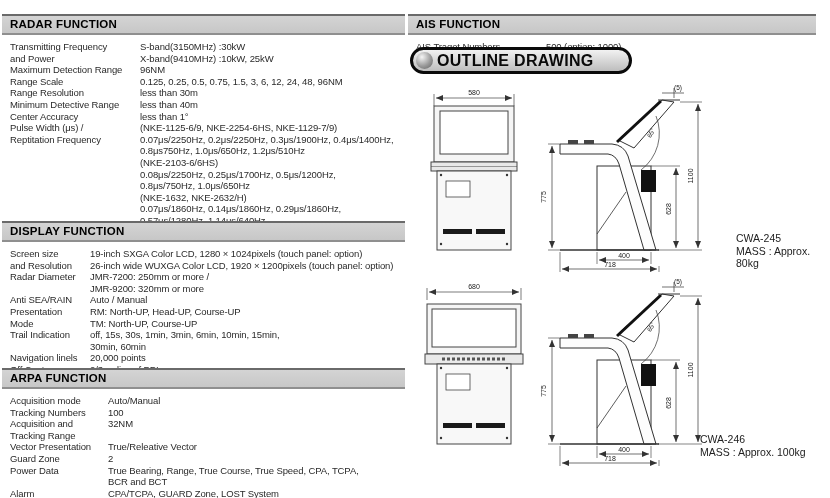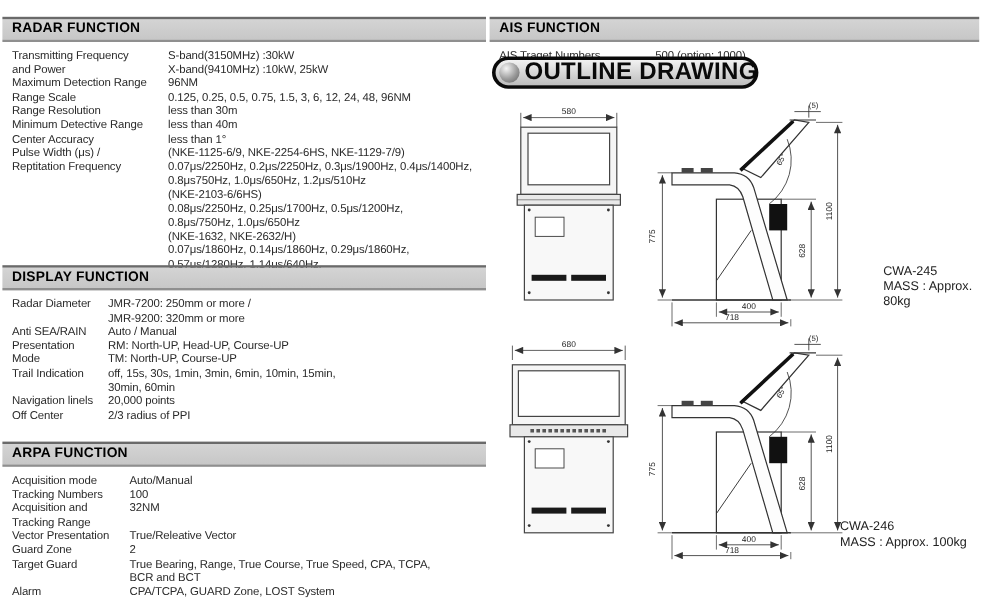--- a/index.html
+++ b/index.html
@@ -18,21 +18,21 @@
   .w80  .sl{width:80px;}
   .w98  .sl{width:98px;}
   #sec-arpa{border-bottom:1.5px solid #222;padding-bottom:3px;}
   
   #pill{position:absolute;left:410px;top:47px;width:222px;height:27px;
         border:3px solid #0a0a0a;border-radius:16px;
         background:linear-gradient(180deg,#f2f2f2,#bdbdbd);
         display:flex;align-items:center;box-sizing:border-box;padding-left:3px;}
   #pill .ball{width:17px;height:17px;border-radius:50%;flex:none;
         background:radial-gradient(circle at 35% 30%,#f5f5f5,#9a9a9a 55%,#5f5f5f);}
-  #pill .ptxt{font-weight:bold;font-size:20px;letter-spacing:.3px;color:#0a0a0a;
+  #pill .ptxt{font-weight:bold;font-size:16px;letter-spacing:.3px;color:#0a0a0a;
         margin-left:4px;white-space:nowrap;}
   .model-lbl{position:absolute;font-size:10.5px;line-height:12.5px;color:#222;}
   svg text{font-family:"Liberation Sans",sans-serif;fill:#222;}
 </style>
 </head>
 <body>
 
 <div id="page">
 
   <div class="section" id="sec-radar" style="left:2px;top:2px;width:403px;">
@@ -81,20 +81,26 @@
         </div>
     </div>
   </div>
 
   <div class="section" id="sec-display" style="left:2px;top:209px;width:403px;">
     <div class="bar">
       <span>DISPLAY FUNCTION</span>
     </div>
     <div class="rows w80">
       <div class="row">
+          <span class="sl">Screen size
+and Resolution</span>
+          <span class="sv">19-inch SXGA Color LCD, 1280 × 1024pixels (touch panel: option)
+26-inch wide WUXGA Color LCD, 1920 × 1200pixels (touch panel: option)</span>
+        </div>
+      <div class="row">
           <span class="sl">Radar Diameter</span>
           <span class="sv">JMR-7200: 250mm or more /
 JMR-9200: 320mm or more</span>
         </div>
       <div class="row">
           <span class="sl">Anti SEA/RAIN</span>
           <span class="sv">Auto / Manual</span>
         </div>
       <div class="row">
           <span class="sl">Presentation
@@ -138,21 +144,21 @@
         </div>
       <div class="row">
           <span class="sl">Vector Presentation</span>
           <span class="sv">True/Releative Vector</span>
         </div>
       <div class="row">
           <span class="sl">Guard Zone</span>
           <span class="sv">2</span>
         </div>
       <div class="row">
-          <span class="sl">Target Guard</span>
+          <span class="sl">Power Data</span>
           <span class="sv">True Bearing, Range, True Course, True Speed, CPA, TCPA,
 BCR and BCT</span>
         </div>
       <div class="row">
           <span class="sl">Alarm</span>
           <span class="sv">CPA/TCPA, GUARD Zone, LOST System</span>
         </div>
     </div>
   </div>
 
@@ -235,21 +241,21 @@
       <line x1="150" y1="187" x2="245" y2="187" stroke-width="0.7" marker-start="url(#as)" marker-end="url(#ae)"></line>
     </g>
     <text x="266" y="8" font-size="6.5" text-anchor="middle">(5)</text>
     <text font-size="7" text-anchor="middle" transform="rotate(-90 134 115)" x="134" y="115">775</text>
     <text font-size="7" text-anchor="middle" transform="rotate(-90 281 94)" x="281" y="94">1100</text>
     <text font-size="7" text-anchor="middle" transform="rotate(-90 259 127)" x="259" y="127">628</text>
     <text font-size="6.5" text-anchor="middle" transform="rotate(-62 241 52)" x="241" y="52">65°</text>
     <text x="212" y="175.5" font-size="7" text-anchor="middle">400</text>
     <text x="198" y="184.5" font-size="7" text-anchor="middle">718</text>
   </svg>
-  <div class="model-lbl" style="left:700px;top:220px;padding-left:36px;">
+  <div class="model-lbl" style="left:700px;top:232px;padding-left:36px;">
     <div>CWA-245</div>
     <div>MASS : Approx. 80kg</div>
   </div>
 
   <svg style="position:absolute;left:412px;top:276px;" width="300" height="192" viewBox="0 0 300 192">
 
     <g stroke="#444" stroke-width="1" fill="none">
       <path d="M15,12 V24 M109,12 V24" stroke-width="0.7"></path>
       <line x1="17" y1="16" x2="107" y2="16" stroke-width="0.7" marker-start="url(#as)" marker-end="url(#ae)"></line>
       <rect x="15" y="28" width="94" height="50" fill="#f5f5f5"></rect>

